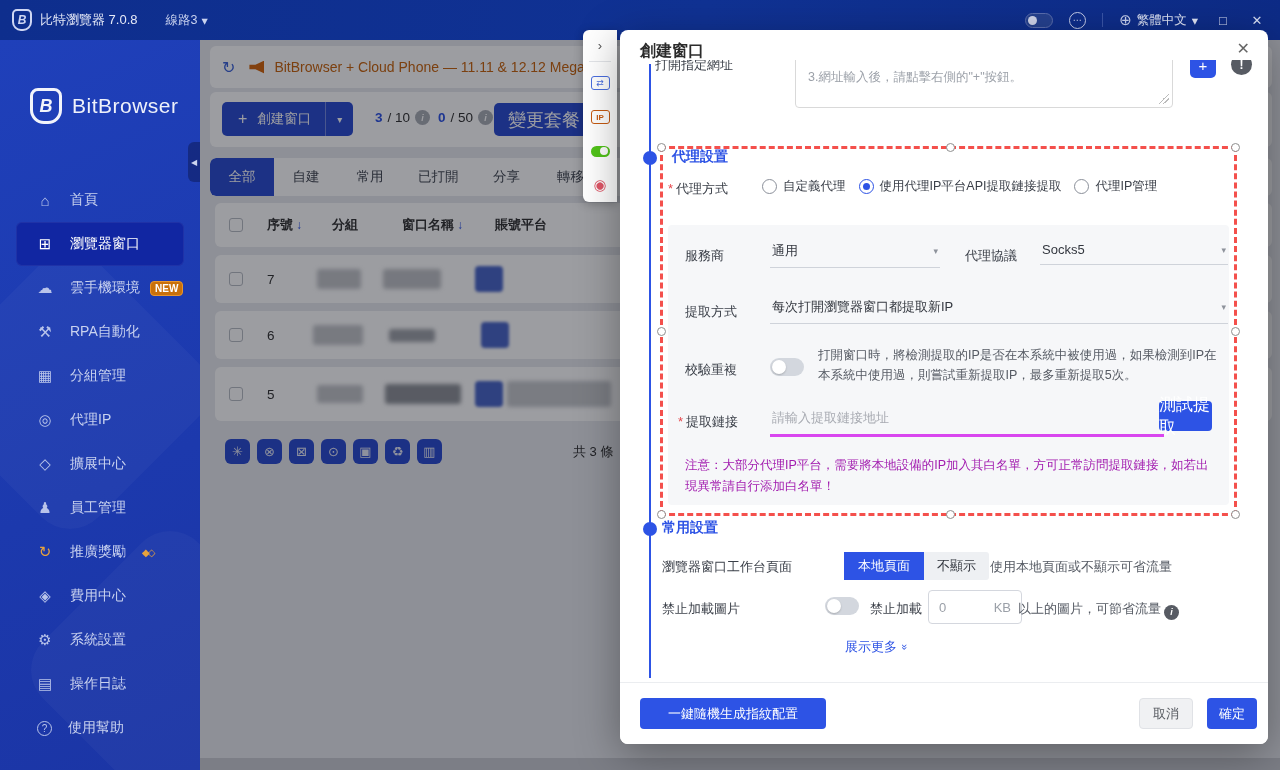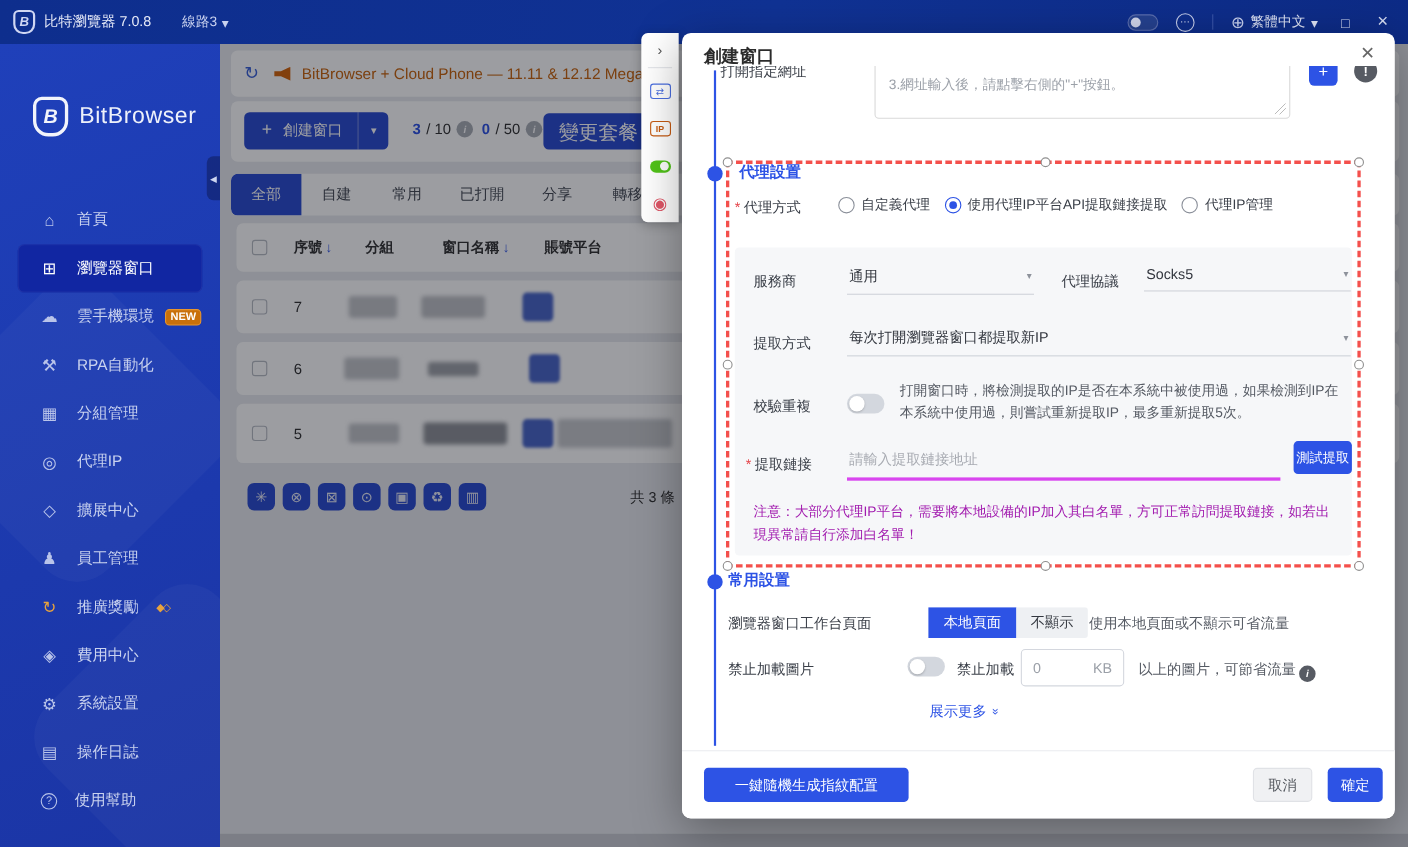--- a/index.html
+++ b/index.html
@@ -144,22 +144,22 @@
   .r-lbl { font-size:12.5px; color:#3a3f48; margin-left:-7px; }
 
   .panel { position:absolute; left:48px; top:165px; width:561px; height:280px; background:#f6f7f9; border-radius:4px; }
   .u-select { position:absolute; border-bottom:1px solid #cfd3da; display:flex; align-items:center;
     justify-content:space-between; font-size:13px; color:#33373f; padding:0 2px 7px 2px; }
   .u-caret { color:#8d929b; font-size:9px; }
   .switch { width:34px; height:18px; border-radius:10px; background:#d3d7de; position:relative; flex:none; }
   .switch::after { content:""; position:absolute; left:2px; top:2px; width:14px; height:14px; border-radius:50%; background:#fff; box-shadow:0 1px 2px rgba(0,0,0,0.2); }
   .desc { font-size:12.5px; color:#555a63; line-height:1.6; }
   .u-input { position:absolute; border-bottom:3px solid #d946ef; font-size:13px; color:#a8abb2; padding:0 2px 7px 2px; }
-  .btn-test { position:absolute; left:508px; top:176px; width:53px; height:30px; background:#2d53e5;
-    border-radius:4px; color:#fff; font-size:12px; display:flex; align-items:center; justify-content:center; }
+  .btn-test { position:absolute; left:491px; top:176px; width:53px; height:30px; background:#2d53e5;
+    border-radius:4px; color:#fff; font-size:17px; display:flex; align-items:center; justify-content:center; }
   .note { position:absolute; left:17px; top:230px; width:532px; font-size:12.5px; color:#a21caf; line-height:1.65; }
 
   .seg { position:absolute; left:205px; top:492px; display:flex; height:28px; border-radius:3px; overflow:hidden;padding-left:19px; }
   .seg .opt1 { background:#2d53e5; color:#fff; font-size:13px; display:flex; align-items:center; padding:0 14px; }
   .seg .opt2 { background:#eef0f3; color:#33373f; font-size:13px; display:flex; align-items:center; padding:0 13px; }
   .hint { font-size:13px; color:#555a63; }
   .kb-box { position:absolute; left:308px; top:530px; width:94px; height:34px; border:1px solid #d4d7de;
     border-radius:4px; display:flex; align-items:center; justify-content:space-between; padding:0 10px;
     font-size:13px; color:#9ba0a8; background:#fff; }
   .showmore { position:absolute; left:225px; top:578px; color:#2d53e5; font-size:13px; display:flex; align-items:center; gap:5px; }
@@ -448,21 +448,21 @@
       </div>
       <span class="hint" style="position:absolute;left:370px;top:498px;">使用本地頁面或不顯示可省流量</span>
 
       <span class="f-label" style="position:absolute;left:42px;top:540px;">禁止加載圖片</span>
       <span class="switch" style="position:absolute;left:205px;top:537px;"></span>
       <span class="f-label" style="position:absolute;left:250px;top:540px;">禁止加載</span>
       <div class="kb-box">
         <span>0</span>
         <span>KB</span>
       </div>
-      <span class="hint" style="position:absolute;left:415px;top:540px;">
+      <span class="hint" style="position:absolute;left:398px;top:540px;">
         <span>以上的圖片，可節省流量</span><span class="dark-info">i</span>
       </span>
 
       <div class="showmore">
         <span>展示更多</span>
         <span class="dbl-chev">»</span>
       </div>
     </div>
 
     <div class="m-footer">

